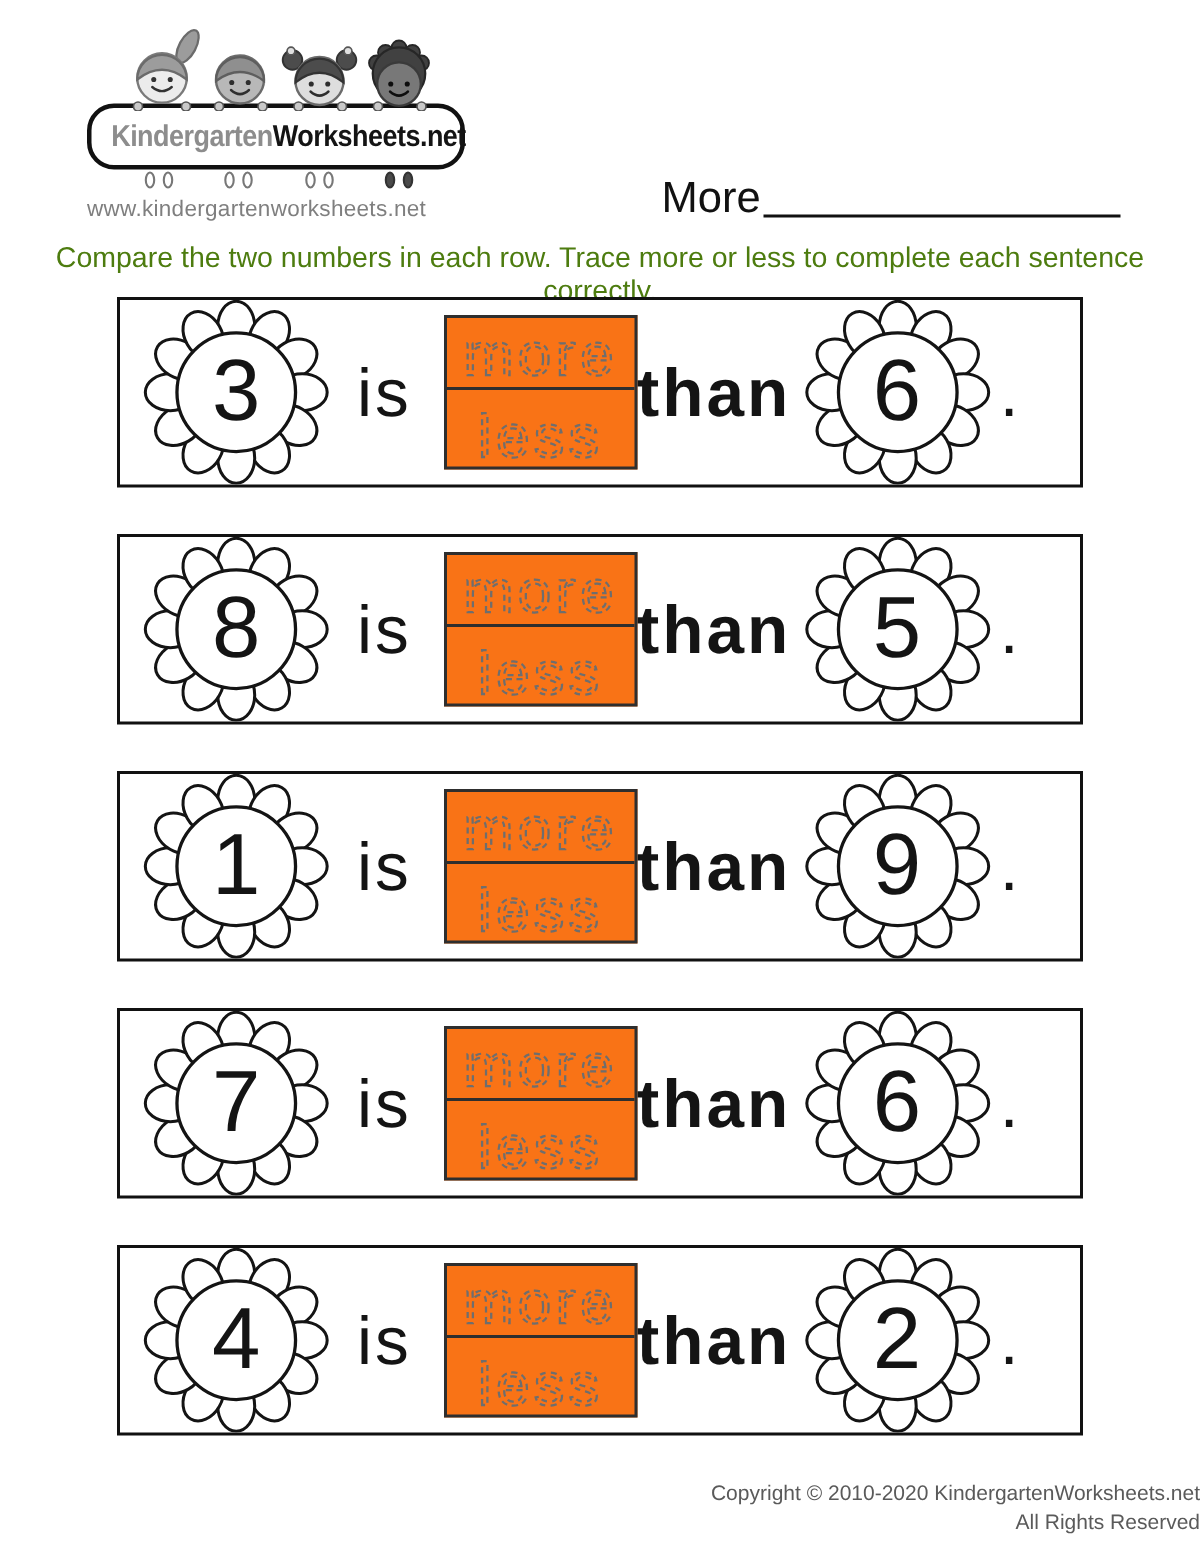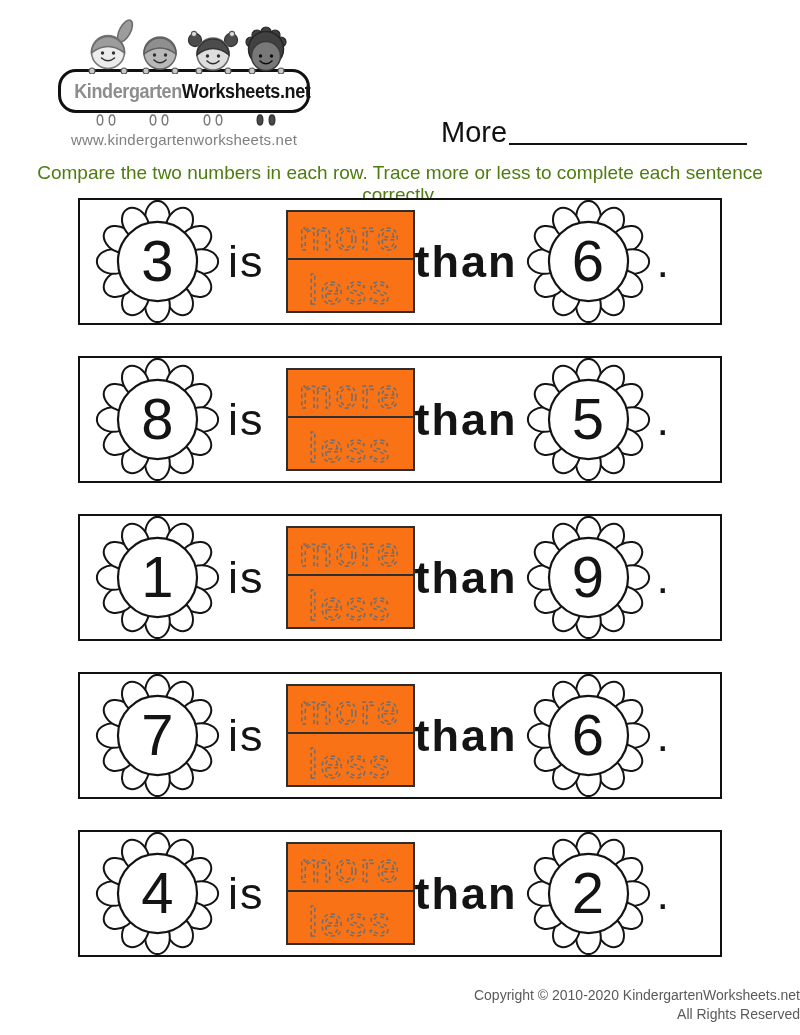--- a/index.html
+++ b/index.html
@@ -10,21 +10,21 @@
   .logo{position:absolute;left:58px;top:14px;width:252px;}
   .kids{display:block;position:relative;z-index:2;}
   .banner{position:relative;z-index:1;margin-top:-5px;height:44px;box-sizing:border-box;
           border:3.5px solid #111;border-radius:18px;background:#fff;
           display:flex;align-items:center;justify-content:center;white-space:nowrap;padding-left:16px;}
   .banner-inner{display:inline-block;transform:scaleX(.9);font-weight:bold;font-size:20px;
           letter-spacing:-.4px;}
   .brand-gray{color:#8d8d8d;}
   .brand-black{color:#141414;}
   .feet{display:block;margin-top:-1px;}
-  .logo-url{margin-top:3px;text-align:center;font-size:15px;color:#7f7f7f;letter-spacing:.2px;}
+  .logo-url{margin-top:3px;text-align:left;font-size:15px;color:#7f7f7f;letter-spacing:.2px;}
 
   
   .titleblock{position:absolute;left:337px;top:24px;}
   .title{font-size:35px;line-height:1.15;color:#111;}
   .subtitle{margin-top:9px;font-size:22px;font-weight:bold;letter-spacing:.5px;color:#111;}
   .nameline{position:absolute;left:441px;top:116px;width:306px;display:flex;align-items:flex-end;}
   .name-label{font-size:29px;color:#111;}
   .name-rule{flex:1;border-bottom:2.5px solid #111;margin:0 0 4px 2px;height:1px;}
 
   .instructions{position:absolute;top:162px;left:0;width:100%;text-align:center;
@@ -32,21 +32,21 @@
 
   
   .rows{position:absolute;left:78px;top:198px;width:644px;}
   .row{box-sizing:border-box;width:644px;height:127px;border:2.5px solid #111;
        margin-bottom:31px;display:flex;align-items:center;padding-left:14px;background:#fff;}
   .flower{position:relative;width:127px;height:123px;flex:none;}
   .flower svg{display:block;}
   .num{position:absolute;inset:0;display:flex;align-items:center;justify-content:center;
        font-size:58px;color:#141414;padding-bottom:3px;}
   .word{font-size:45px;letter-spacing:2px;color:#141414;line-height:1;}
-  .word-is{margin-left:7px;}
+  .word-is{margin-left:17px;}
   .word-than{font-weight:bold;}
   .word-period{margin-left:5px;}
   .flower-right{margin-left:7px;}
 
   .mlbox{margin-left:21px;flex:none;width:129px;height:103px;box-sizing:border-box;
          border:2.5px solid #2e2e2e;display:flex;flex-direction:column;background:#f97316;}
   .cell-more{height:46px;border-bottom:2.5px solid #2e2e2e;}
   .cell-less{flex:1;}
   .trace{display:block;width:100%;height:100%;overflow:visible;}
   .trace text{font-family:"Liberation Sans",sans-serif;fill:none;stroke:#6e6e6e;

